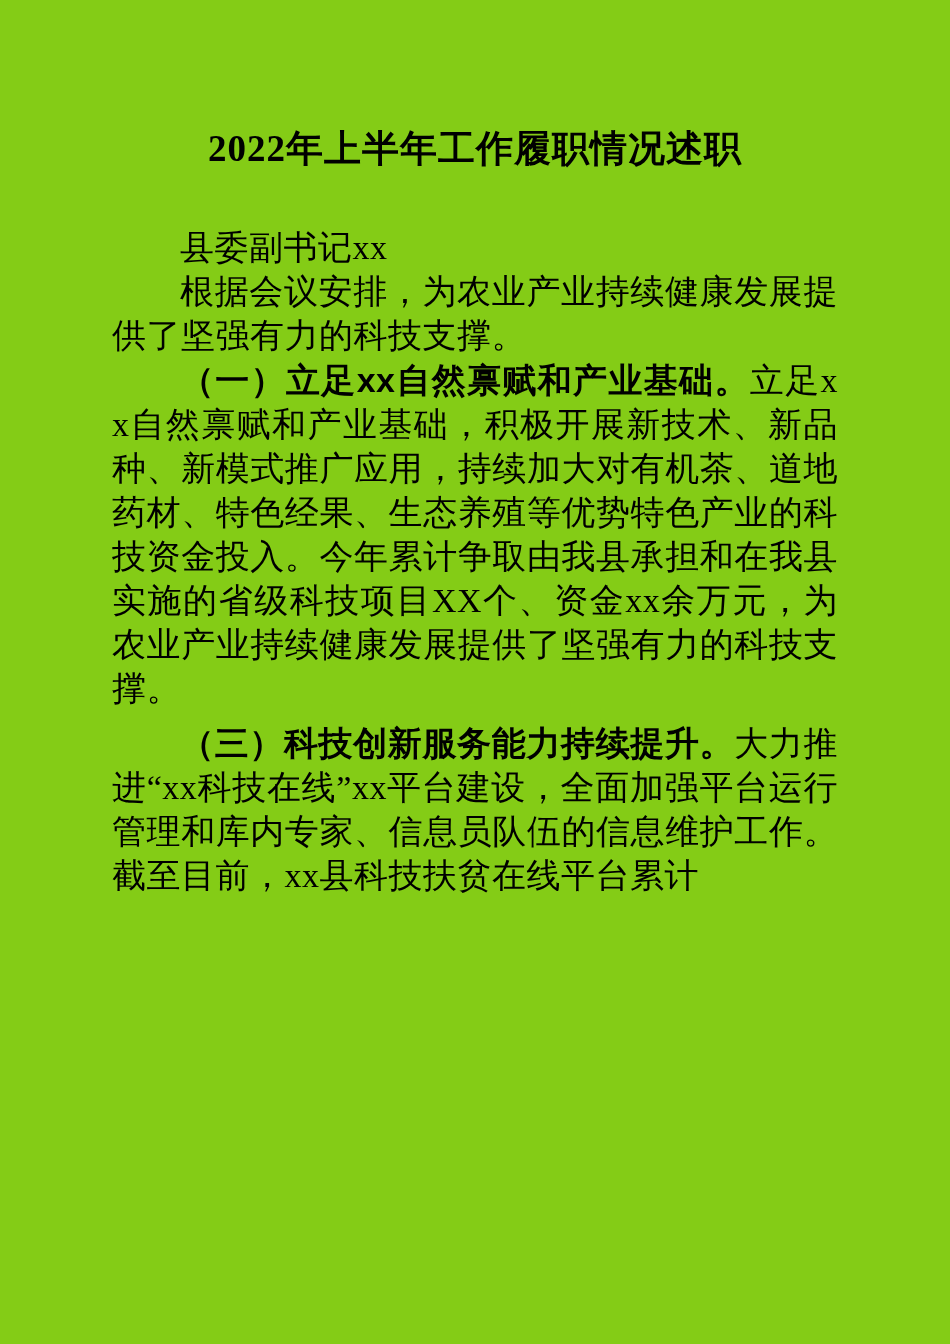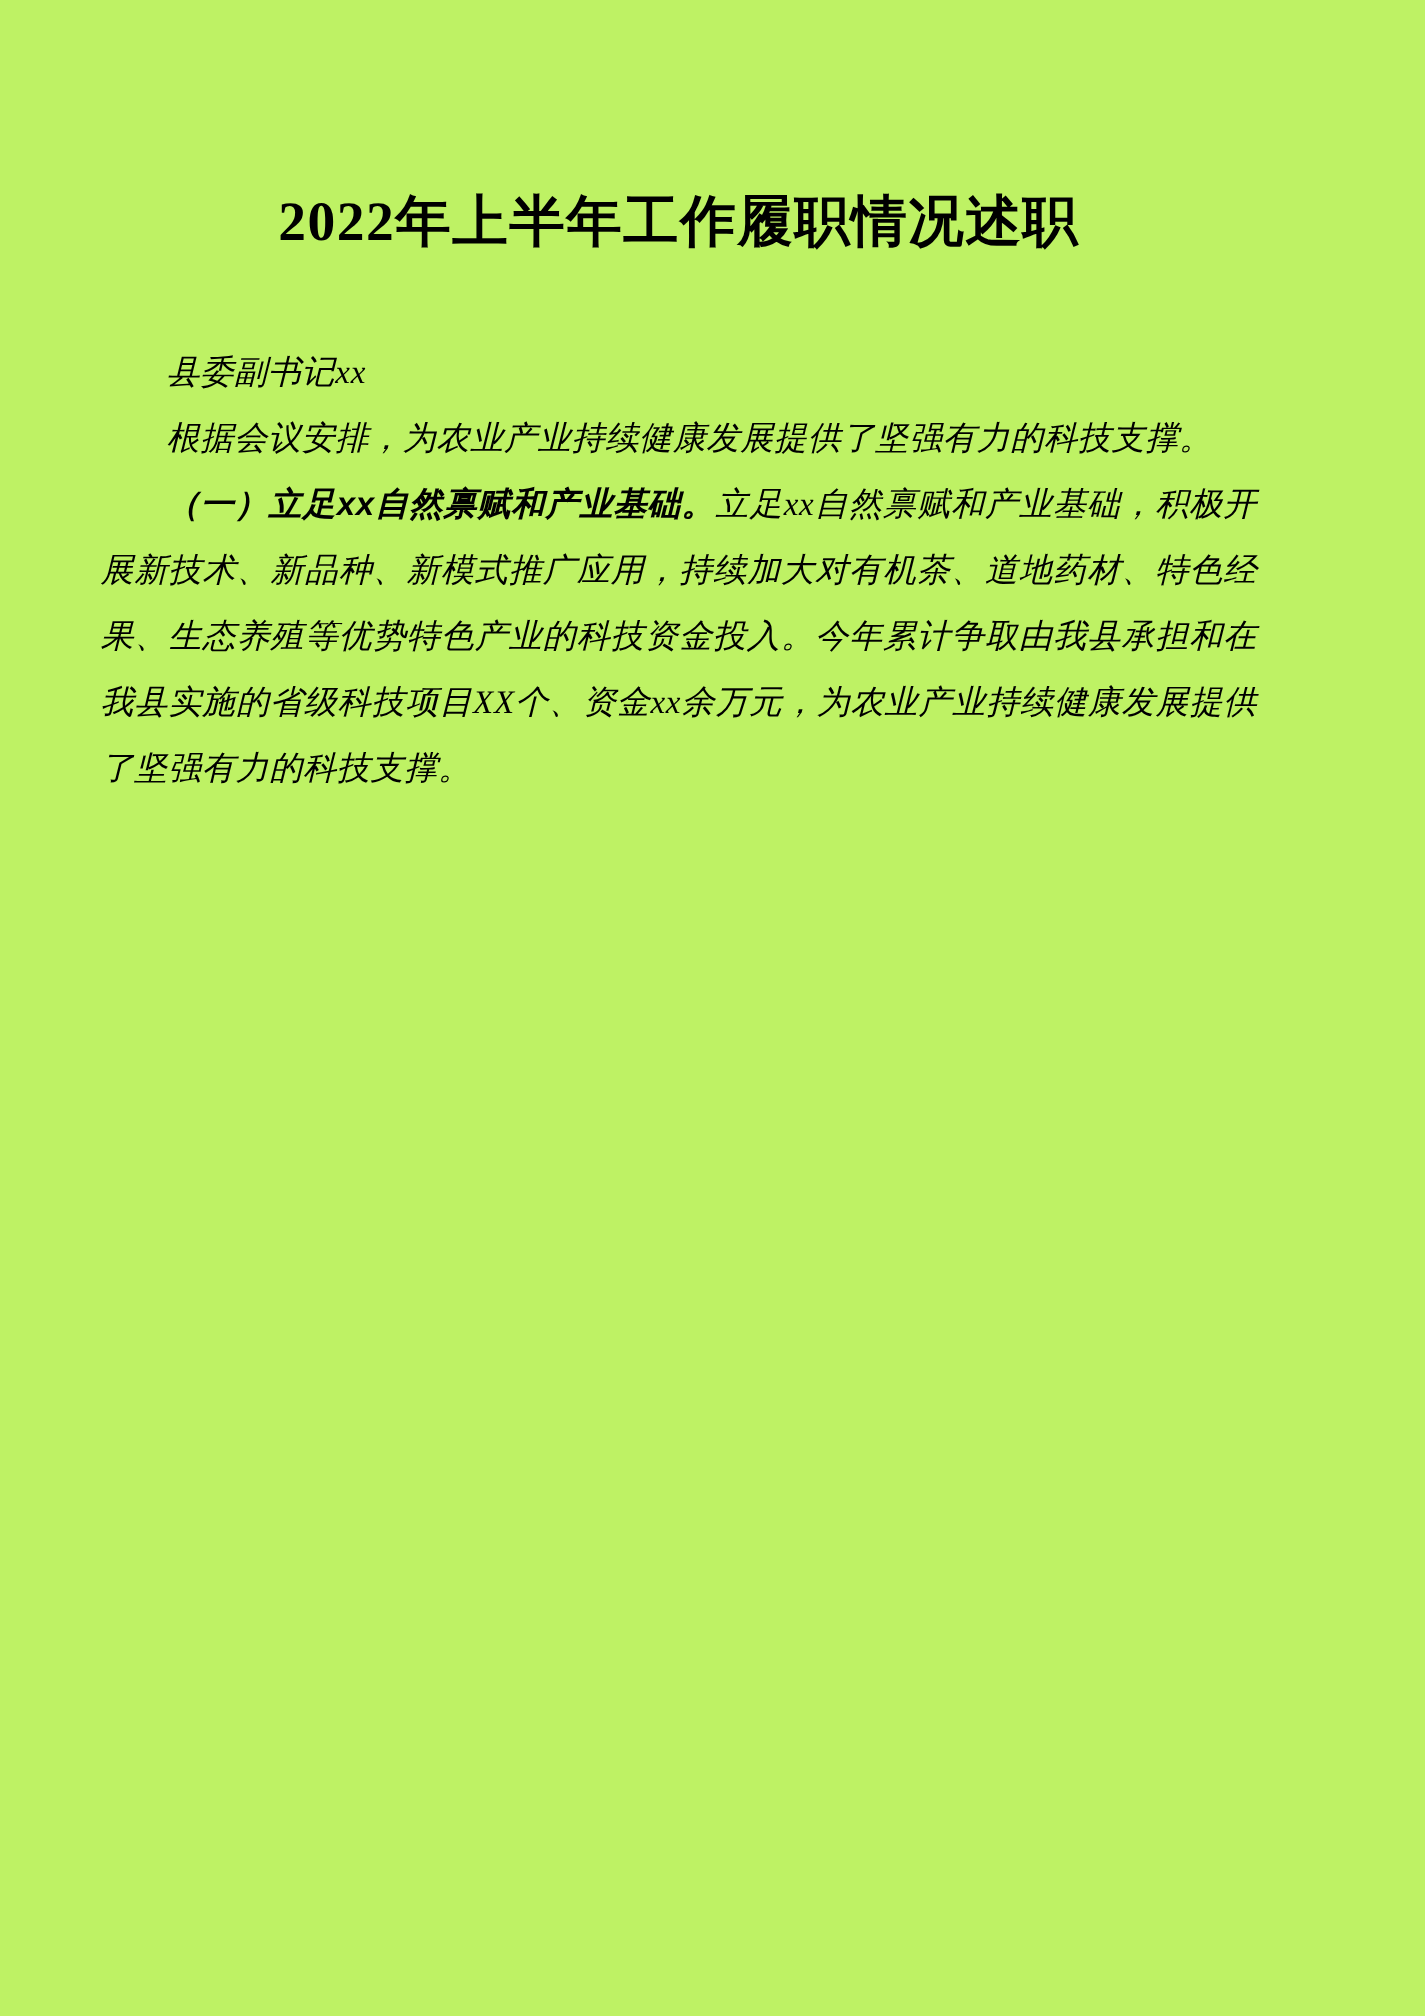--- a/index.html
+++ b/index.html
@@ -10,41 +10,40 @@
   body {
     width: 950px;
     height: 1344px;
     font-family: "Liberation Serif", "DejaVu Serif", serif;
     color: #000000;
   }
   .page {
     box-sizing: border-box;
     width: 950px;
     height: 1344px;
-    padding: 122px 112px 30px 67px;
+    padding: 122px 112px 30px 112px;
     overflow: hidden;
-    background: #bef264;
+    background: #84cc16;
   }
   .title {
     font-size: 37px;
     line-height: 54px;
     font-weight: 700;
     text-align: center;
     margin: 0 0 50px 0;
     letter-spacing: 1px;
   }
   .para {
-    font-size: 22px;
+    font-size: 34px;
     line-height: 44px;
     text-align: justify;
     text-indent: 2em;
     margin: 0;
     letter-spacing: 0.5px;
     word-break: break-all;
-    font-style: italic;
   }
   .spaced {
     margin-top: 10px;
   }
   .hei {
     font-family: "Liberation Sans", "DejaVu Sans", sans-serif;
     font-weight: 700;
   }
 </style>
 </head>
@@ -56,14 +55,15 @@
 
   <p class="para">县委副书记xx</p>
 
 
   <p class="para">根据会议安排，为农业产业持续健康发展提供了坚强有力的科技支撑。</p>
 
 
   <p class="para"><b class="hei">（一）立足xx自然禀赋和产业基础。</b><span>立足xx自然禀赋和产业基础，积极开展新技术、新品种、新模式推广应用，持续加大对有机茶、道地药材、特色经果、生态养殖等优势特色产业的科技资金投入。今年累计争取由我县承担和在我县实施的省级科技项目XX个、资金xx余万元，为农业产业持续健康发展提供了坚强有力的科技支撑。</span></p>
 
 
+  <p class="para spaced"><b class="hei">（三）科技创新服务能力持续提升。</b><span>大力推进“xx科技在线”xx平台建设，全面加强平台运行管理和库内专家、信息员队伍的信息维护工作。截至目前，xx县科技扶贫在线平台累计</span></p>
 
 </div>
 
 </body></html>

